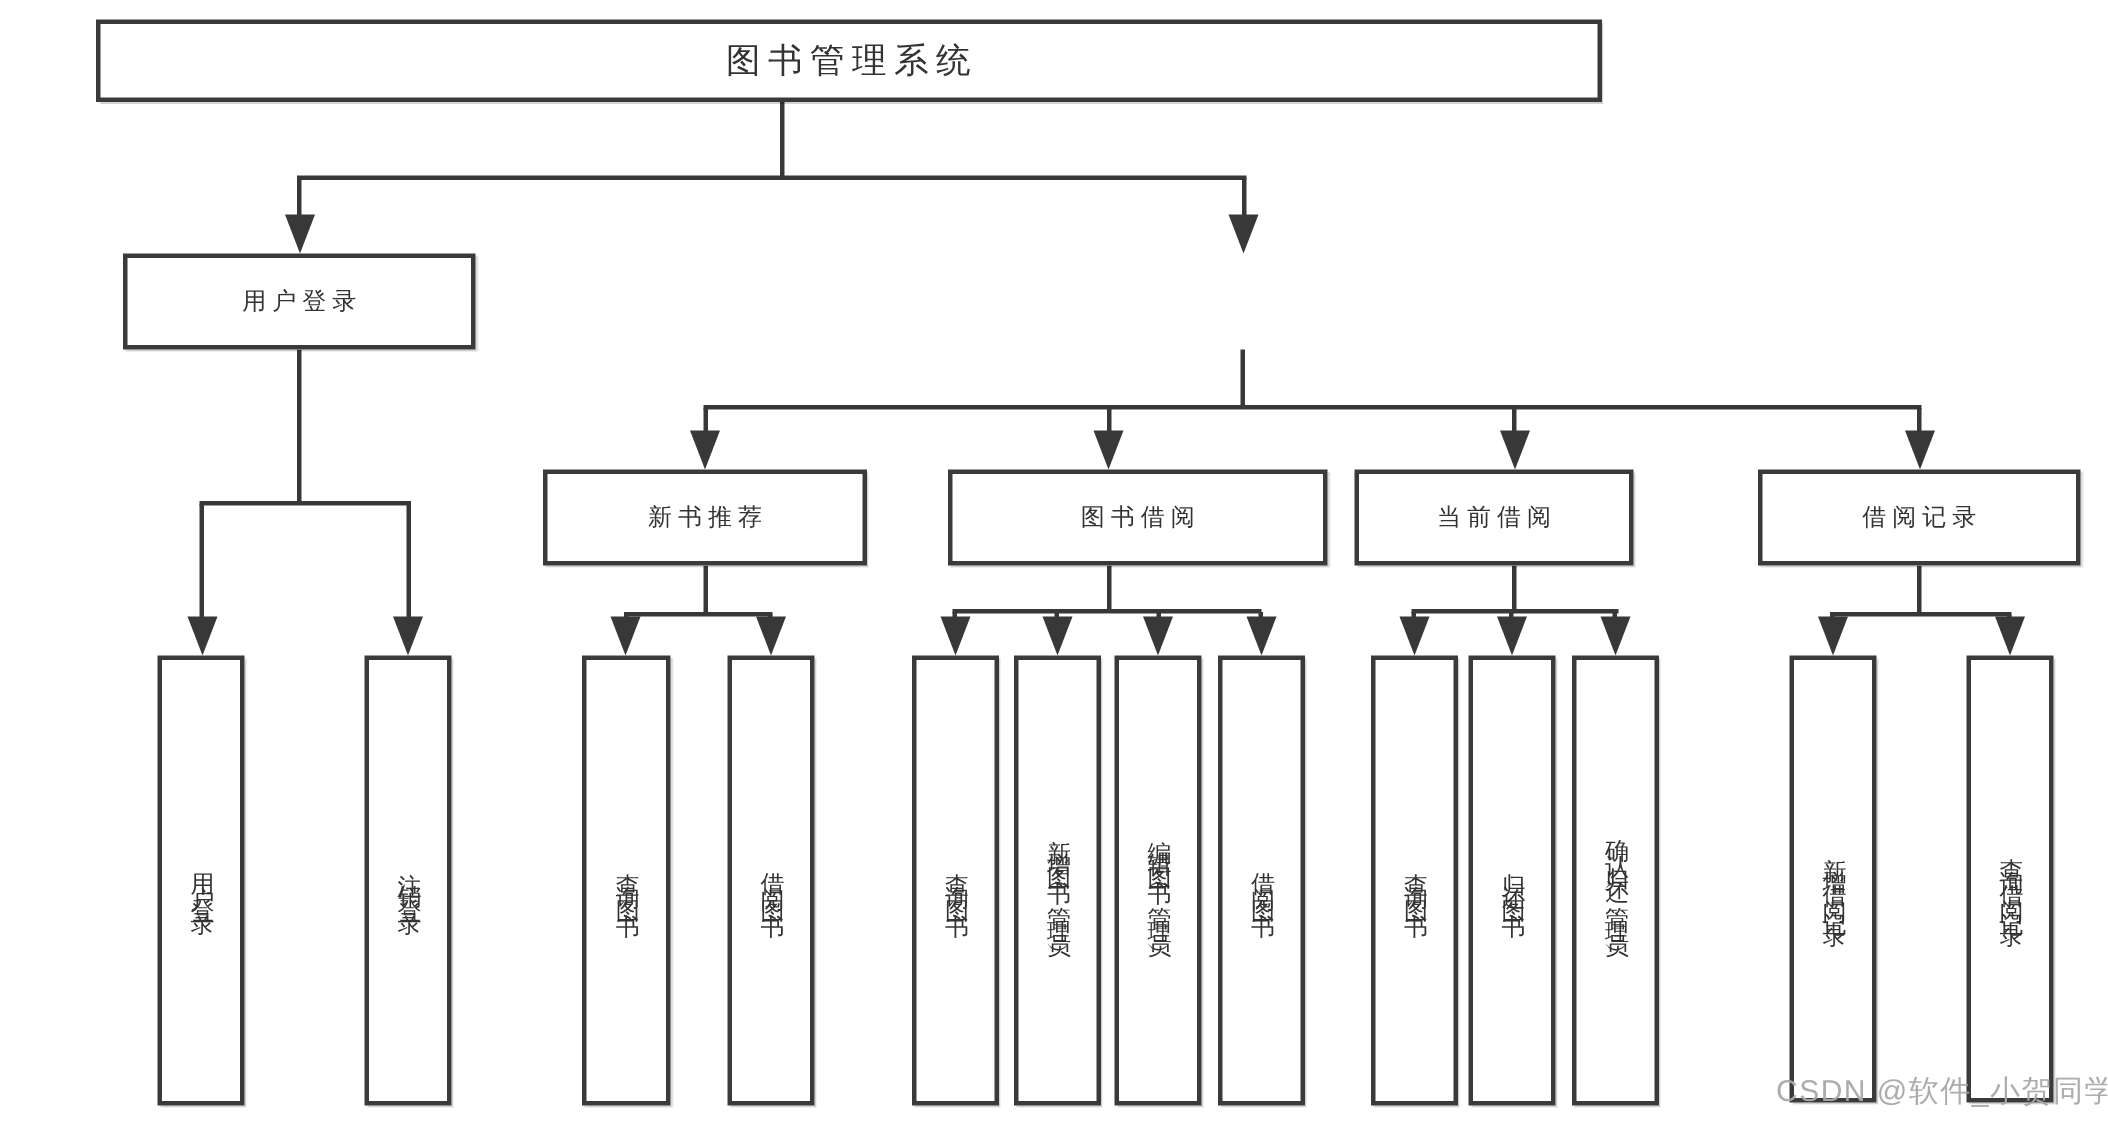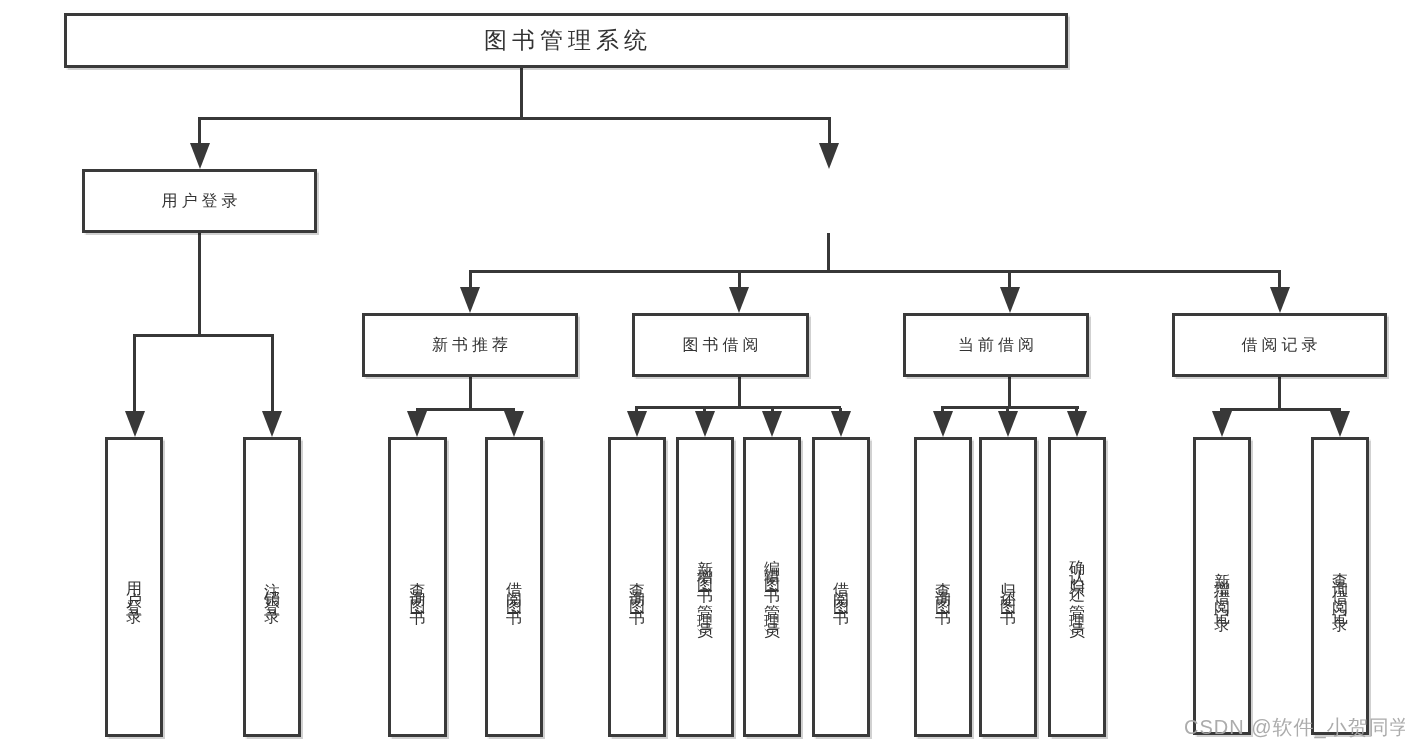--- a/index.html
+++ b/index.html
@@ -118,21 +118,21 @@
     <div class="arrow" style="left: 1330px; top: 411px;"></div>
     <div class="node root" style="left: 20px; top: 13px; width: 1004px; height: 55px; margin-left: 44px;">
       <span class="node-label">图书管理系统</span>
     </div>
     <div class="node" style="left: 82px; top: 169px; width: 235px; height: 64px;">
       <span class="node-label">用户登录</span>
     </div>
     <div class="node" style="left: 362px; top: 313px; width: 216px; height: 64px;">
       <span class="node-label">新书推荐</span>
     </div>
-    <div class="node" style="left: 632px; top: 313px; width: 177px; height: 64px;">
+    <div class="node" style="left: 632px; top: 313px; width: 253px; height: 64px;">
       <span class="node-label">图书借阅</span>
     </div>
     <div class="node" style="left: 903px; top: 313px; width: 186px; height: 64px;">
       <span class="node-label">当前借阅</span>
     </div>
     <div class="node" style="left: 1172px; top: 313px; width: 215px; height: 64px;">
       <span class="node-label">借阅记录</span>
     </div>
     <div class="node v" style="left: 105px; top: 437px; width: 58px; height: 300px;">
       <span class="node-label">用户登录</span>

